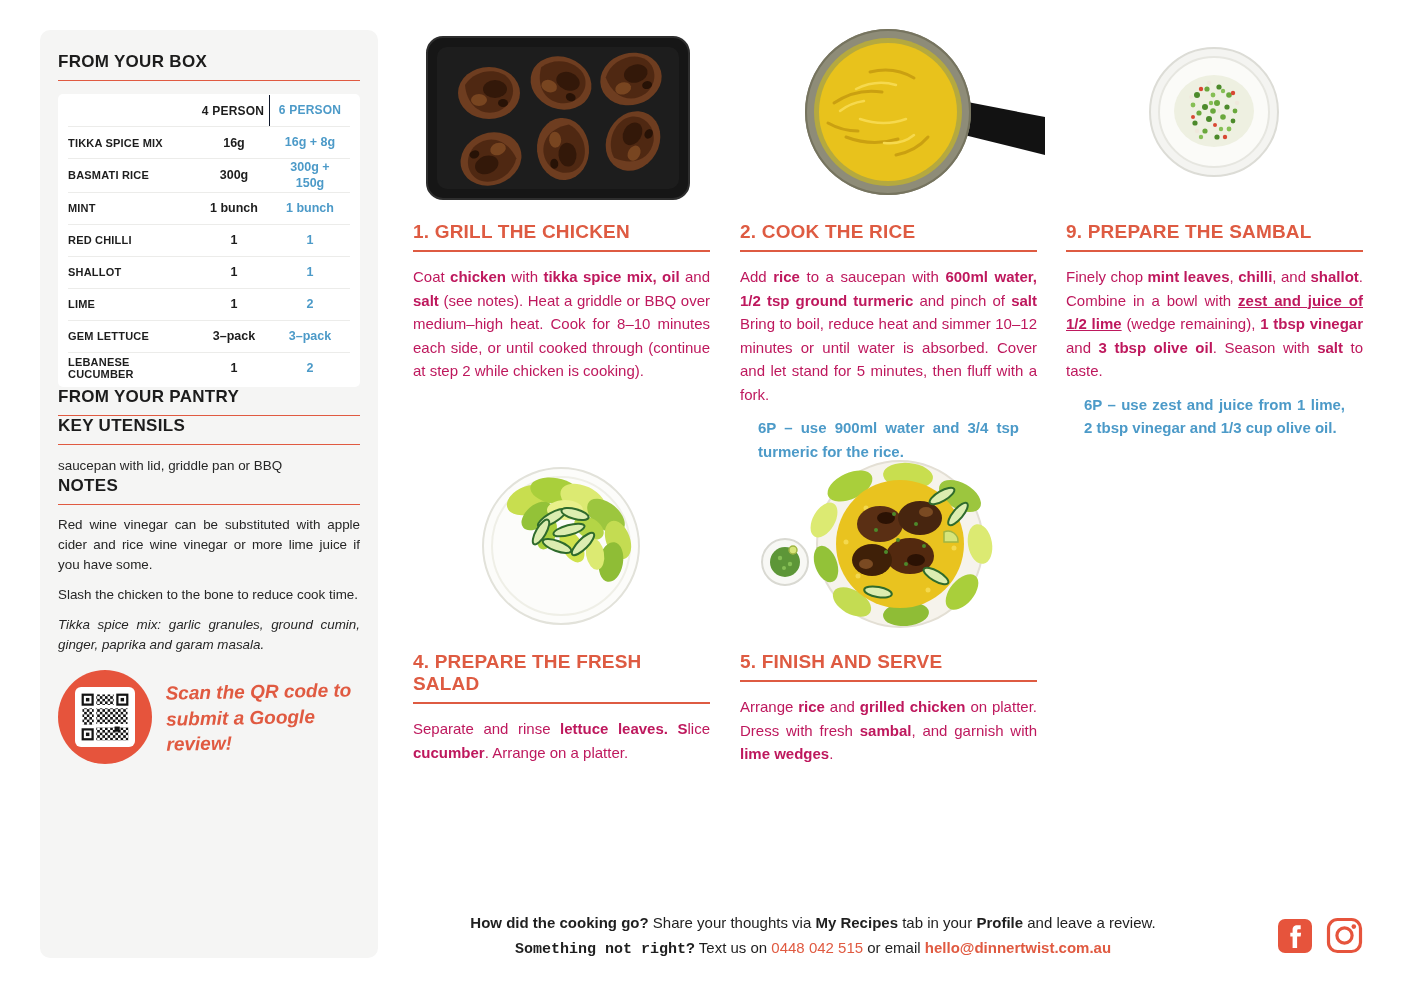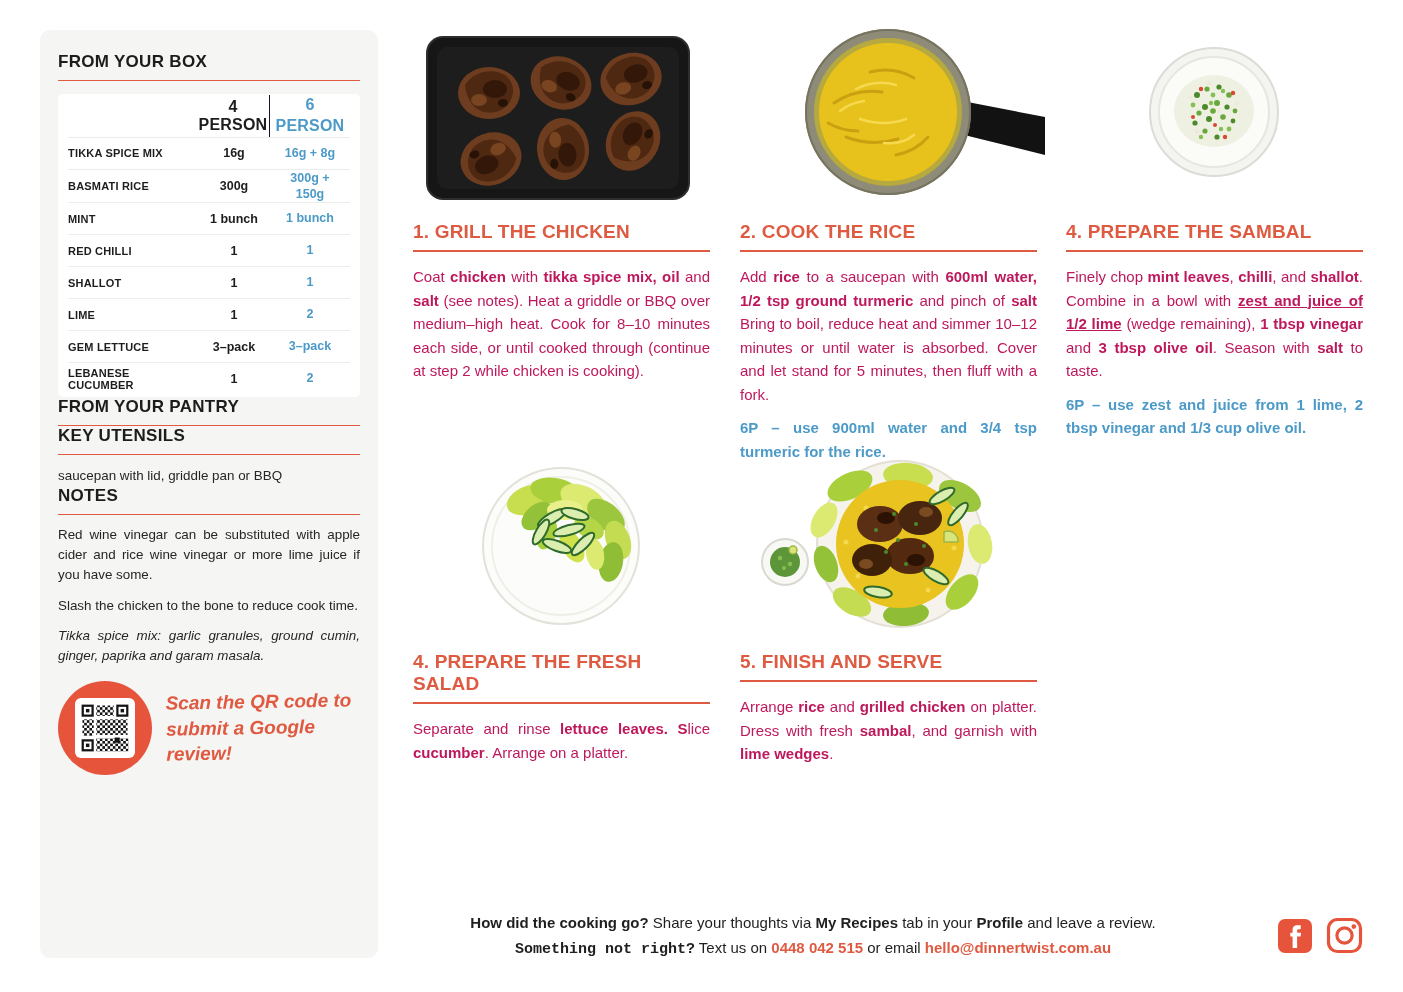--- a/index.html
+++ b/index.html
@@ -15,38 +15,38 @@
     padding:22px 18px 16px 18px;overflow:hidden;
   }
   .sec-title{font-size:17px;font-weight:bold;color:#1c1c1c;letter-spacing:.3px;margin:0;}
   .sec-rule{border-bottom:1.6px solid #e05a41;margin-top:8px;}
   .box-table{background:#ffffff;border-radius:5px;margin-top:13px;padding:1px 10px 3px;}
   .trow{display:flex;align-items:center;min-height:31px;border-top:1px solid #ececea;}
   .trow.thead{border-top:none;}
   .tlabel{flex:1;font-size:11px;font-weight:bold;letter-spacing:.2px;color:#1d1d1d;text-transform:uppercase;}
   .tcol{width:72px;text-align:center;font-size:12.5px;font-weight:bold;color:#1d1d1d;}
   .tcol.c6{width:80px;color:#4c9ac8;white-space:pre-line;line-height:1.3;}
-  .thead .tcol{font-size:16px;letter-spacing:.2px;}
+  .thead .tcol{font-size:12px;letter-spacing:.2px;}
   .thead .c6{border-left:1px solid #0f172a;align-self:stretch;display:flex;align-items:center;justify-content:center;}
   .side-text{font-size:13.4px;line-height:1.5;text-align:justify;margin:11px 0 0;color:#262626;}
   .mt-sec{}
   .note-p{font-size:13.4px;line-height:1.5;text-align:justify;margin:10px 0 0;color:#262626;}
   .note-p.it{font-style:italic;}
   .qr-row{display:flex;align-items:center;margin-top:15px;}
   .qr-circle{width:94px;height:94px;border-radius:50%;background:#e6543c;flex:0 0 auto;
     display:flex;align-items:center;justify-content:center;}
   .qr-white{width:60px;height:60px;background:#ffffff;border-radius:6px;display:flex;align-items:center;justify-content:center;}
   .qr-text{margin-left:14px;color:#e05a41;font-size:19px;line-height:1.35;font-style:italic;font-weight:bold;transform:rotate(-1deg);}
   
   .photo{position:absolute;}
   .col{position:absolute;width:297px;}
   .step-title{color:#de5b42;font-size:19px;font-weight:bold;letter-spacing:.2px;margin:0;}
   .step-rule{border-bottom:2px solid #de5b42;margin-top:7px;}
   .step-body{font-size:15px;line-height:23.5px;text-align:justify;margin:13px 0 0;color:#be185d;}
-  .step-note{font-size:15px;line-height:23.5px;text-align:justify;margin:10px 0 0;color:#4c9ac8;font-weight:bold;}
+  .step-note{font-size:15px;line-height:23.5px;text-align:justify;margin:10px 18px 0;color:#4c9ac8;font-weight:bold;}
   
   .fline{position:absolute;left:413px;width:800px;font-size:15px;line-height:1.5;margin:0;color:#1f1f1f;text-align:center;}
   .social{position:absolute;}
 </style>
 </head>
 <body>
 
 <div class="sidebar">
   <h2 class="sec-title">FROM YOUR BOX</h2>
   <div class="sec-rule"></div>
@@ -333,21 +333,21 @@
 </div>
 
 <div class="col" style="left:740px;top:221px">
   <h3 class="step-title">2. COOK THE RICE</h3>
   <div class="step-rule"></div>
   <p class="step-body"><span>Add </span><span style="font-weight: 700;">rice</span><span> to a saucepan with </span><span style="font-weight: 700;">600ml water, 1/2 tsp ground turmeric</span><span> and pinch of </span><span style="font-weight: 700;">salt</span><span> Bring to boil, reduce heat and simmer 10–12 minutes or until water is absorbed. Cover and let stand for 5 minutes, then fluff with a fork.</span></p>
   <p class="step-note">6P – use 900ml water and 3/4 tsp turmeric for the rice.</p>
 </div>
 
 <div class="col" style="left:1066px;top:221px">
-  <h3 class="step-title">4. PREPARE THE SAMBAL</h3>
+  <h3 class="step-title">9. PREPARE THE SAMBAL</h3>
   <div class="step-rule"></div>
   <p class="step-body"><span>Finely chop </span><span style="font-weight: 700;">mint leaves</span><span>, </span><span style="font-weight: 700;">chilli</span><span>, and </span><span style="font-weight: 700;">shallot</span><span>. Combine in a bowl with </span><span style="font-weight: 700; text-decoration: underline;">zest and juice of 1/2 lime</span><span> (wedge remaining), </span><span style="font-weight: 700;">1 tbsp vinegar</span><span> and </span><span style="font-weight: 700;">3 tbsp olive oil</span><span>. Season with </span><span style="font-weight: 700;">salt</span><span> to taste.</span></p>
   <p class="step-note">6P – use zest and juice from 1 lime, 2 tbsp vinegar and 1/3 cup olive oil.</p>
 </div>
 
 <div class="col" style="left:413px;top:651px">
   <h3 class="step-title">4. PREPARE THE FRESH SALAD</h3>
   <div class="step-rule"></div>
   <p class="step-body"><span>Separate and rinse </span><span style="font-weight: 700;">lettuce leaves. S</span><span>lice </span><span style="font-weight: 700;">cucumber</span><span>. Arrange on a platter.</span></p>
 </div>
@@ -355,21 +355,21 @@
 <div class="col" style="left:740px;top:651px">
   <h3 class="step-title">5. FINISH AND SERVE</h3>
   <div class="step-rule"></div>
   <p class="step-body"><span>Arrange </span><span style="font-weight: 700;">rice</span><span> and </span><span style="font-weight: 700;">grilled chicken</span><span> on platter. Dress with fresh </span><span style="font-weight: 700;">sambal</span><span>, and garnish with </span><span style="font-weight: 700;">lime wedges</span><span>.</span></p>
 </div>
 
 <p class="fline" style="top:912px">
   <span><span style="font-weight: 700;">How did the cooking go?</span><span> Share your thoughts via </span><span style="font-weight: 700;">My Recipes</span><span> tab in your </span><span style="font-weight: 700;">Profile</span><span> and leave a review.</span></span>
 </p>
 <p class="fline" style="top:937px">
-  <span><span style="font-weight: 700; font-family: Liberation Mono, monospace;">Something not right?</span><span> Text us on </span></span><span style="color:#e05a41;font-weight:bold">0448 042 515</span><span> or email </span><span style="color:#e05a41;font-weight:bold">hello@dinnertwist.com.au</span>
+  <span><span style="font-weight: 700; font-family: Liberation Mono, monospace;">Something not right?</span><span> Text us on </span></span><span style="color:#e05a41;font-weight:normal">0448 042 515</span><span> or email </span><span style="color:#e05a41;font-weight:bold">hello@dinnertwist.com.au</span>
 </p>
 
 <svg class="social" style="left:1278px;top:919px" width="34" height="34" viewBox="0 0 34 34">
   <rect width="34" height="34" rx="7" fill="#e6543c"></rect>
   <path d="M22.6 17.6h-3.5V29h-4.5V17.6h-2.3v-3.9h2.3v-2.5c0-3.1 1.3-4.9 5-4.9h3.1v3.9h-2c-1.4 0-1.5.5-1.5 1.5v2h3.9l-.5 3.9z" fill="#ffffff"></path>
 </svg>
 <svg class="social" style="left:1326px;top:917px" width="37" height="37" viewBox="0 0 37 37">
   <rect x="2.5" y="2.5" width="32" height="32" rx="9" fill="none" stroke="#e6543c" stroke-width="3.2"></rect>
   <circle cx="18.5" cy="18.5" r="7.6" fill="none" stroke="#e6543c" stroke-width="3.2"></circle>
   <circle cx="27.8" cy="9.6" r="2.3" fill="#e6543c"></circle>

